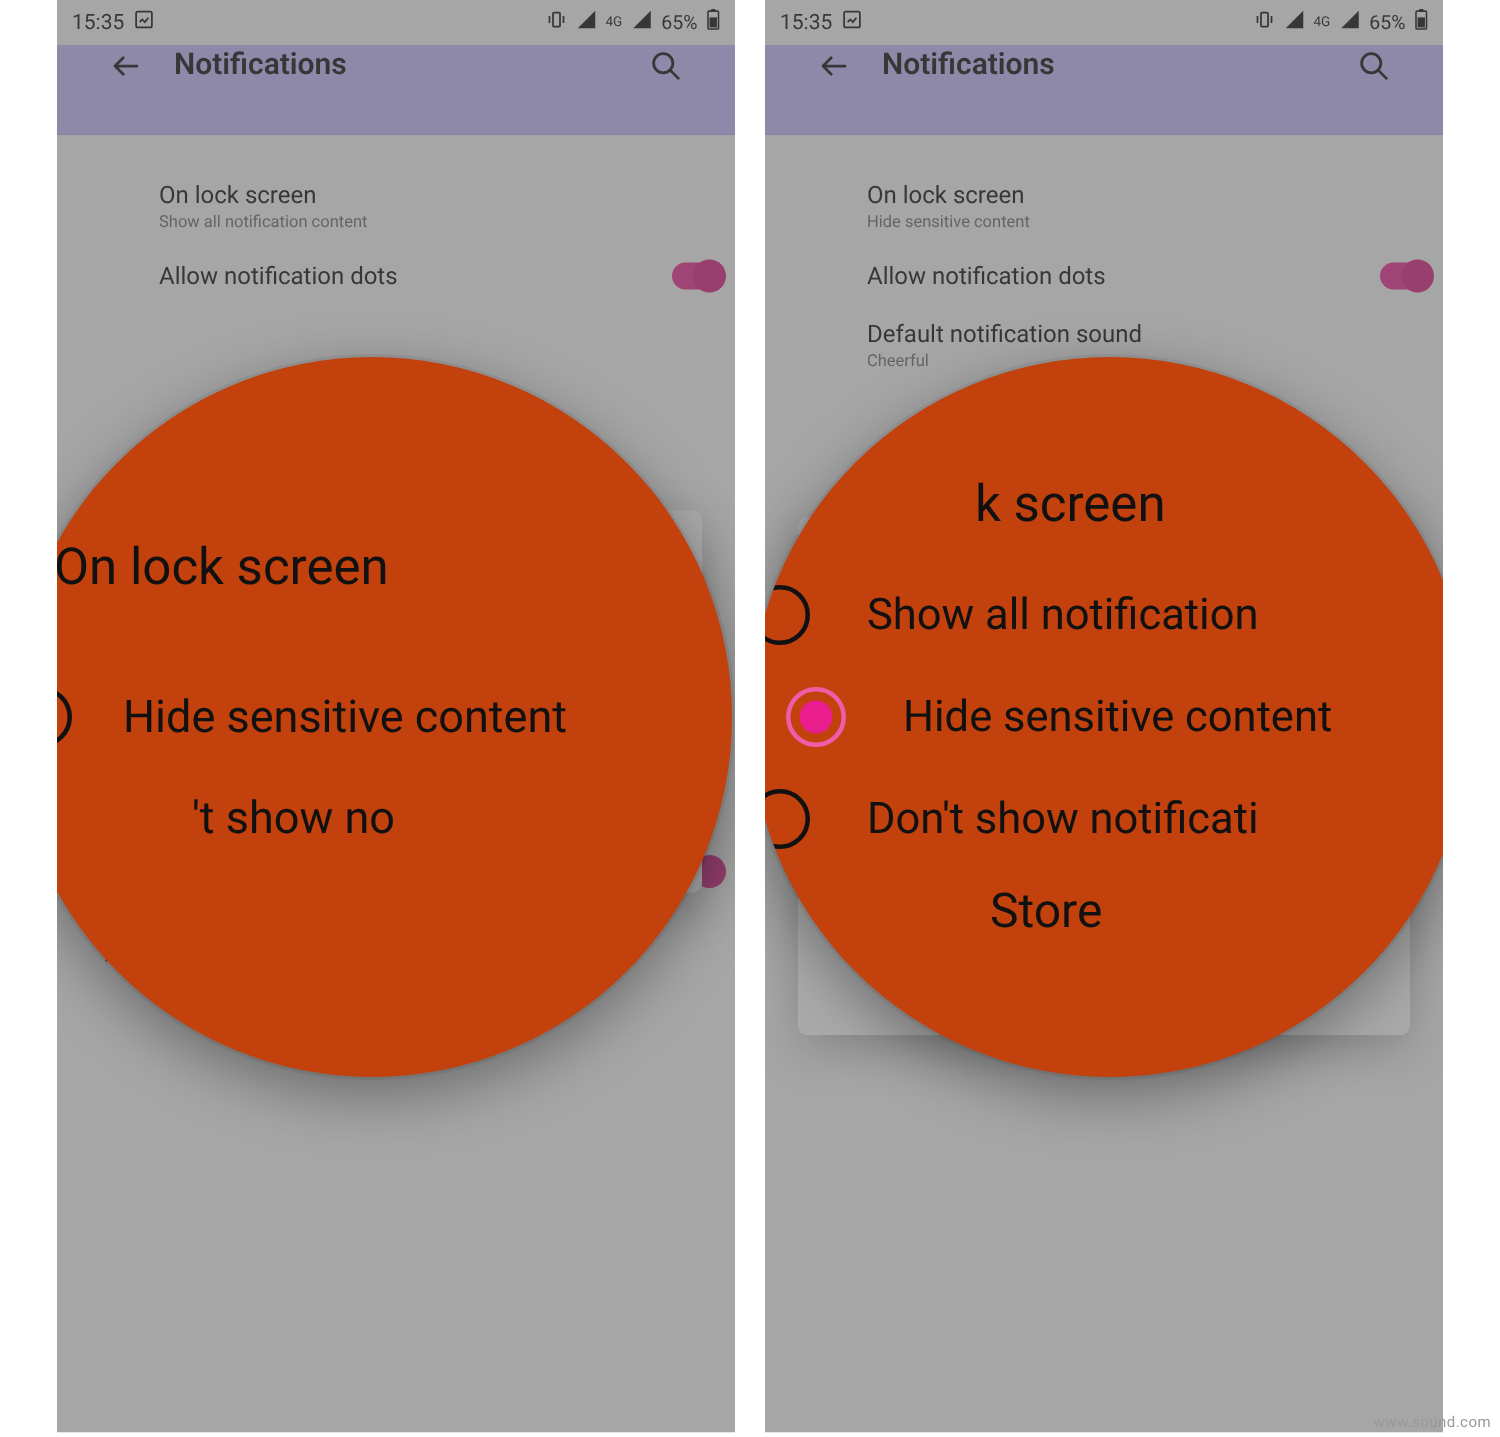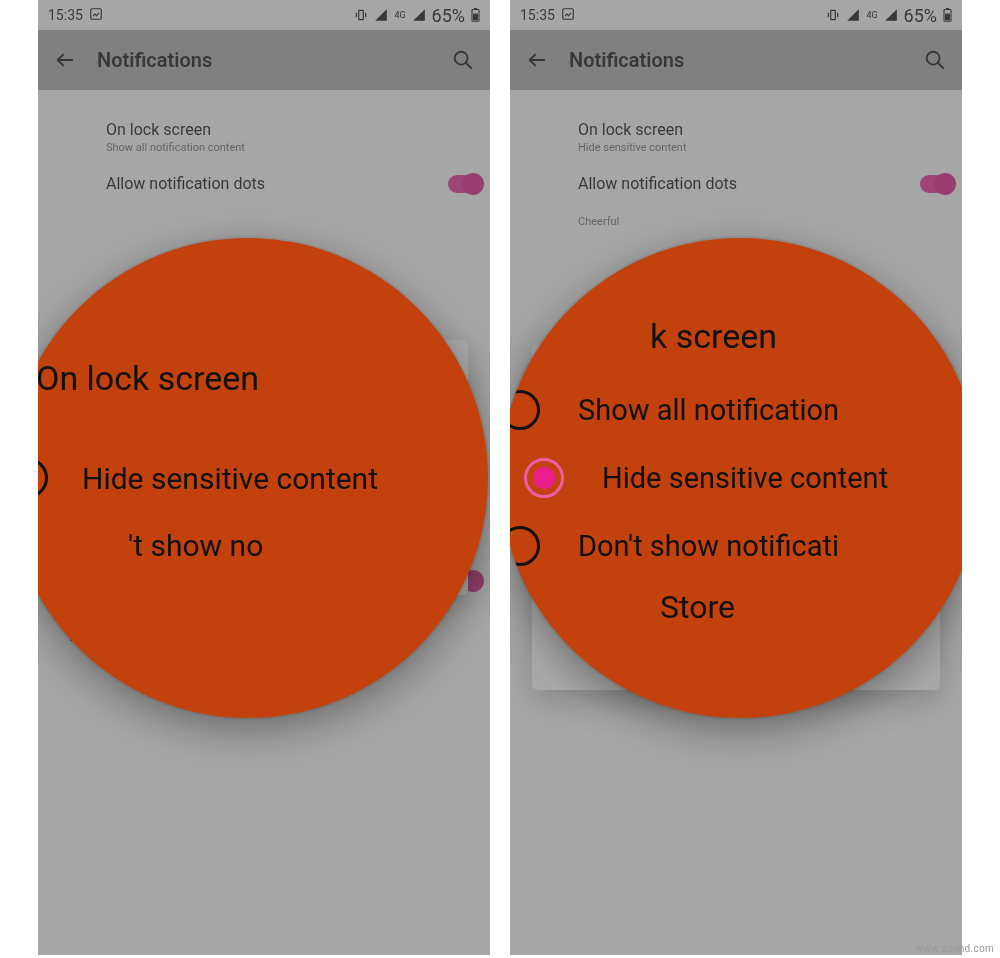--- a/index.html
+++ b/index.html
@@ -35,29 +35,29 @@
     height: 30px;
     display: flex;
     align-items: center;
     justify-content: space-between;
     padding: 0 10px;
     font-size: 14px;
     color: #000;
     background: #f5f5f5;
   }
   .statusbar .left, .statusbar .right { display: flex; align-items: center; gap: 6px; }
-  .statusbar .right span { font-size: 18px; }
+  .statusbar .right span { font-size: 13px; }
   .icon-svg { display: inline-block; }
   
   .header {
     height: 60px;
     display: flex;
-    align-items: center;
-    padding: 0 13px;
-    background: #a3a3a3;
+    align-items: flex-start;
+    padding: 0 32px;
+    background: #c4b5fd;
     border-bottom: 1px solid rgba(0,0,0,0.05);
   }
   .back-btn { width: 28px; height: 28px; display:flex; align-items:center; justify-content:center; cursor:pointer; }
   .header-title { margin-left: 18px; font-size: 20px; font-weight: 600; flex:1; }
   .search-btn { width:28px; height:28px; display:flex; align-items:center; justify-content:center; cursor:pointer; }
   
   .content { padding: 20px 0 0 0; }
   .setting-row { padding: 10px 24px 10px 68px; position: relative; }
   .setting-title { font-size: 16px; color: #000; }
   .setting-sub { font-size: 11px; color: #666; margin-top: 2px; }
@@ -293,20 +293,21 @@
     <div class="content">
       <div class="setting-row">
         <div class="setting-title">On lock screen</div>
         <div class="setting-sub">Hide sensitive content</div>
       </div>
       <div class="setting-row">
         <div class="setting-title">Allow notification dots</div>
         <div class="toggle"></div>
       </div>
       <div class="setting-row">
+        <div class="setting-title">Default notification sound</div>
         <div class="setting-sub">Cheerful</div>
       </div>
 
       <div style="height:150px"></div>
 
       <div class="app-row" style="margin-top:10px;">
         <div class="toggle"></div>
       </div>
       <div class="app-row" style="margin-top:40px;">
         <div class="toggle"></div>

